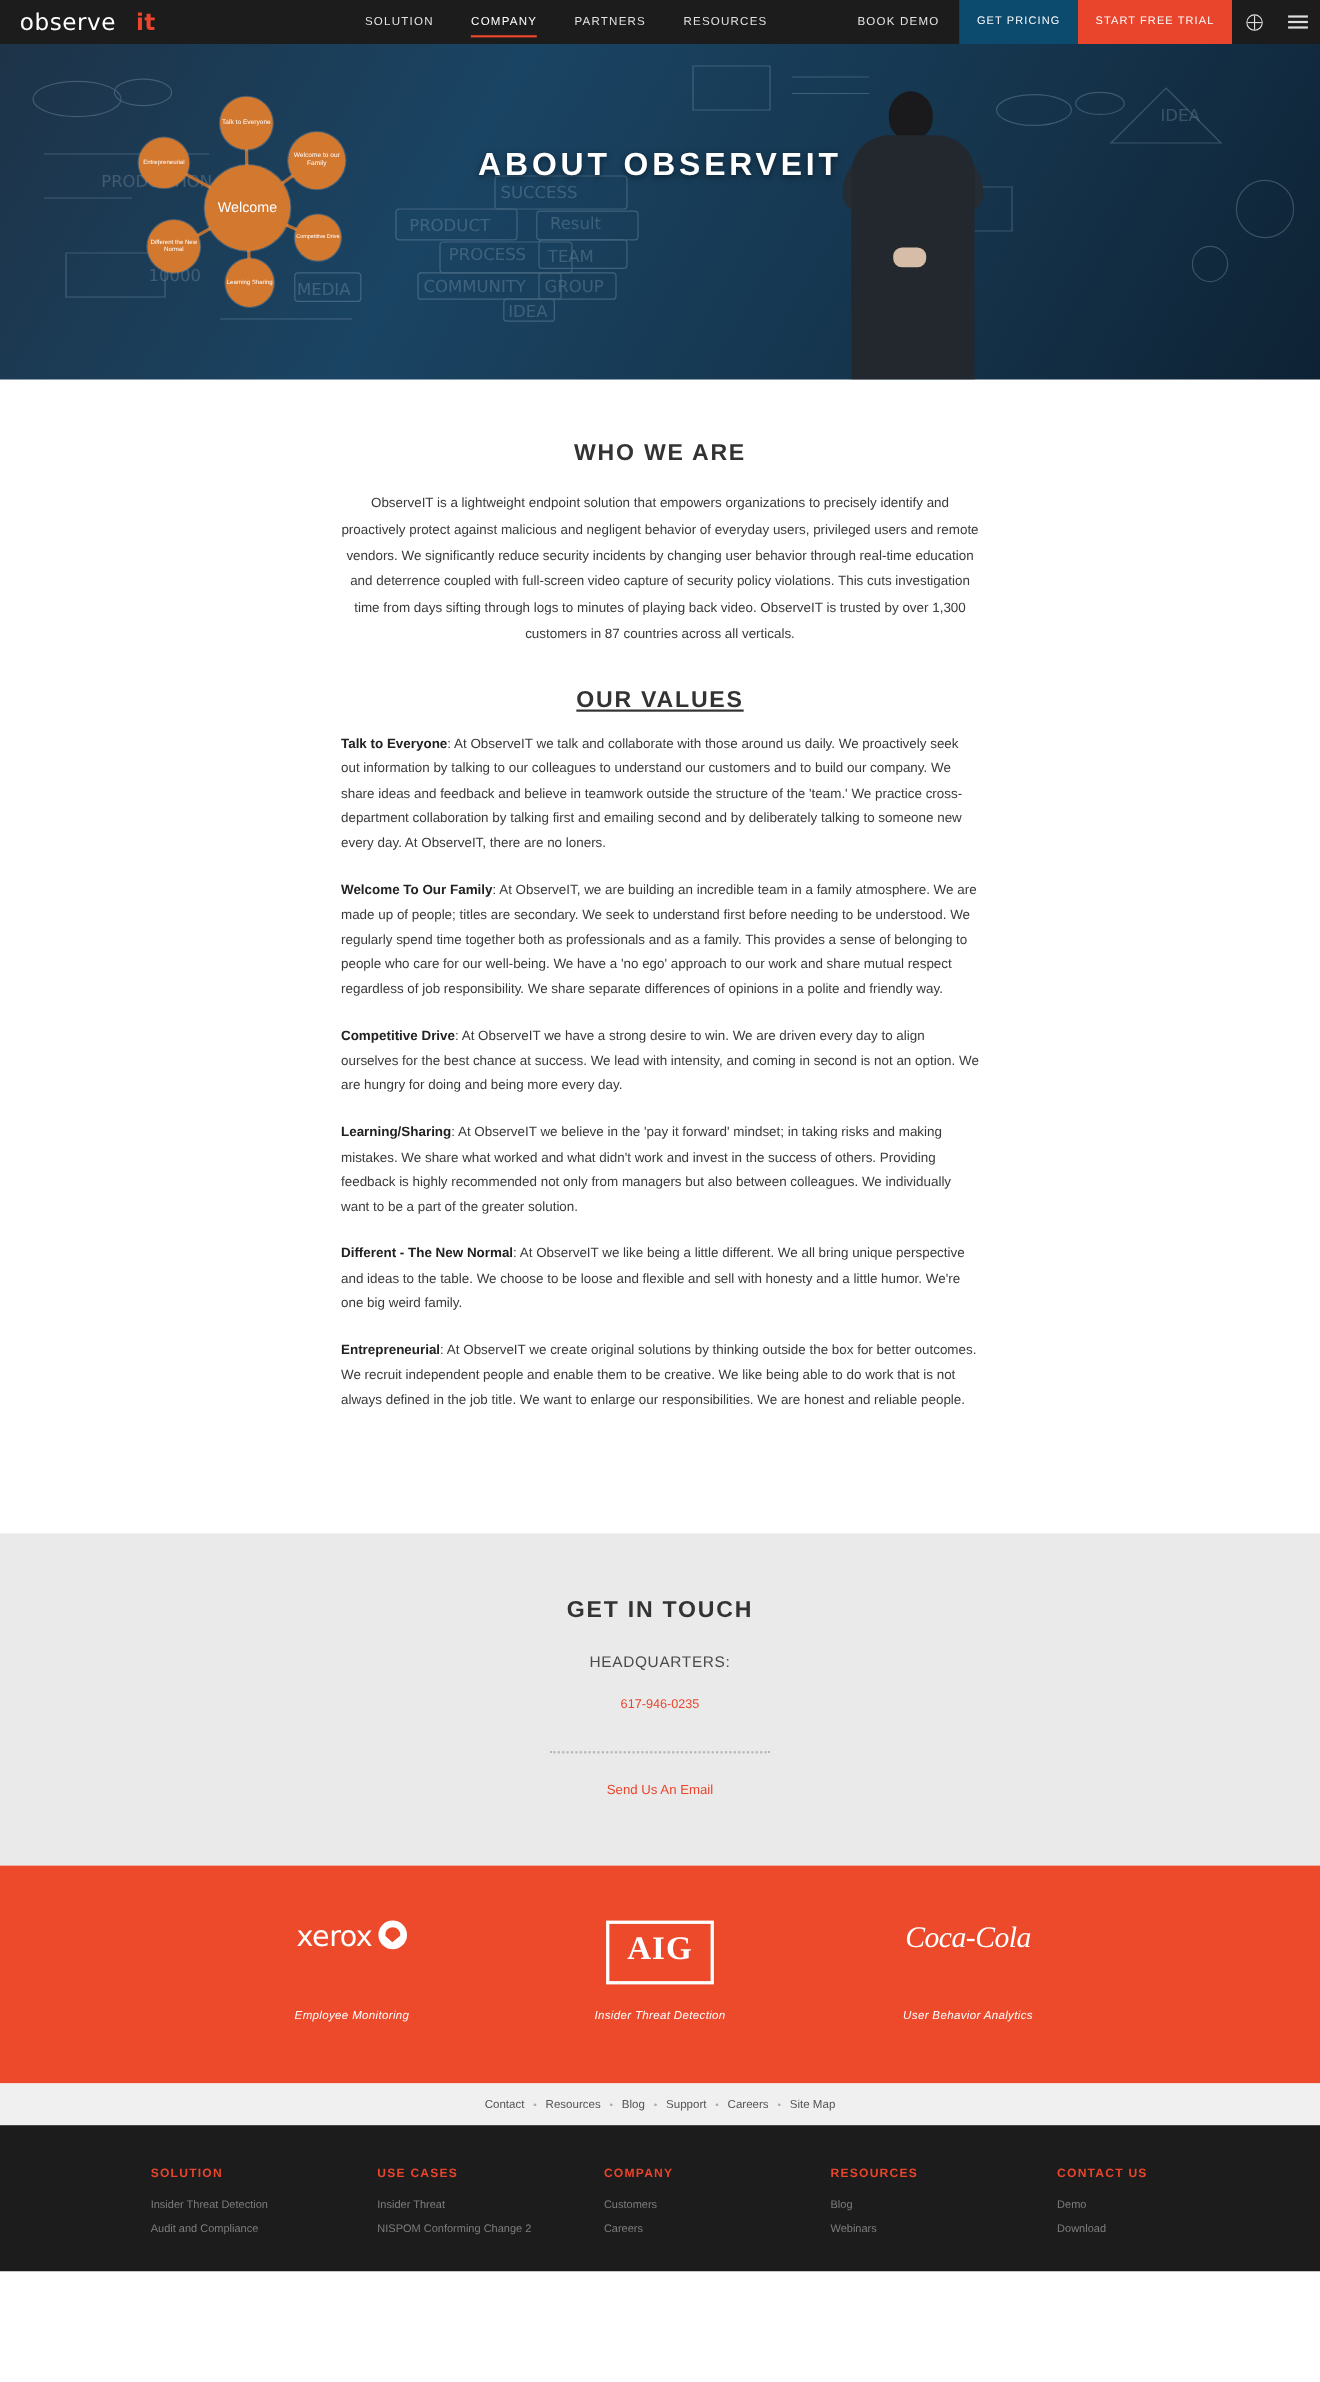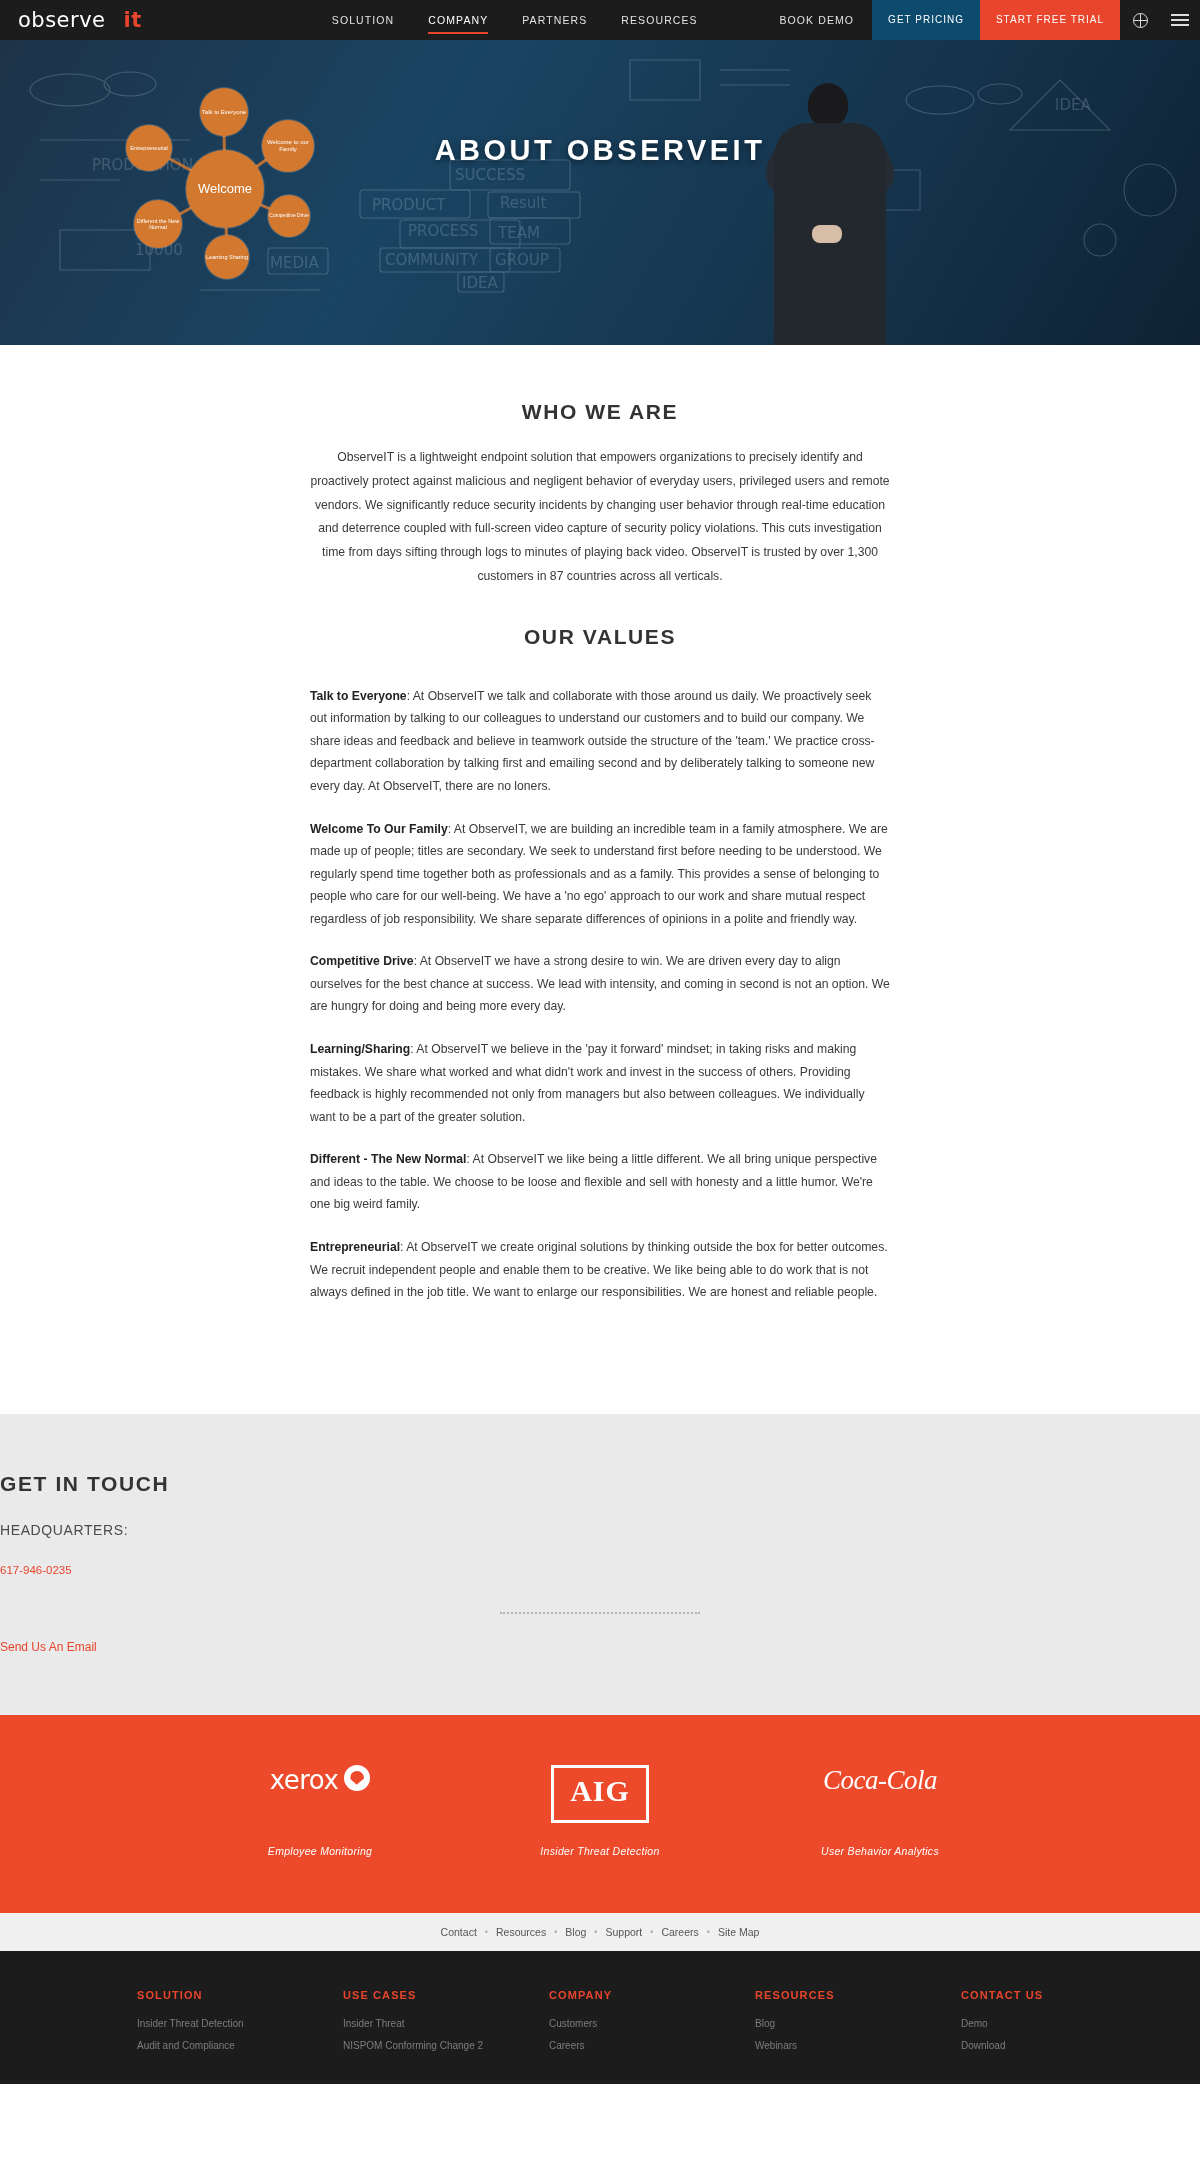--- a/index.html
+++ b/index.html
@@ -199,34 +199,35 @@
     color: #333;
     font-weight: bold;
     margin-bottom: 22px;
   }
   .intro {
     font-size: 12.2px;
     line-height: 1.95;
     text-align: center;
     color: #3a3a3a;
   }
-  h2.values-title { margin-top: 36px; margin-bottom: 36px; }
+  h2.values-title { margin-top: 36px; margin-bottom: 16px; text-decoration: underline; }
   .value-p {
     font-size: 12.2px;
     line-height: 1.85;
     color: #3a3a3a;
     margin-bottom: 20px;
     text-align: left;
   }
   .value-p b { color: #222; }
 
   
   .touch {
     background: #eaeaea;
     padding: 58px 0 60px;
+    text-align: center;
   }
   .touch h2 {
     font-size: 21px;
     letter-spacing: 1.6px;
     font-weight: bold;
     color: #333;
     margin-bottom: 26px;
   }
   .touch .hq {
     font-size: 14px;

